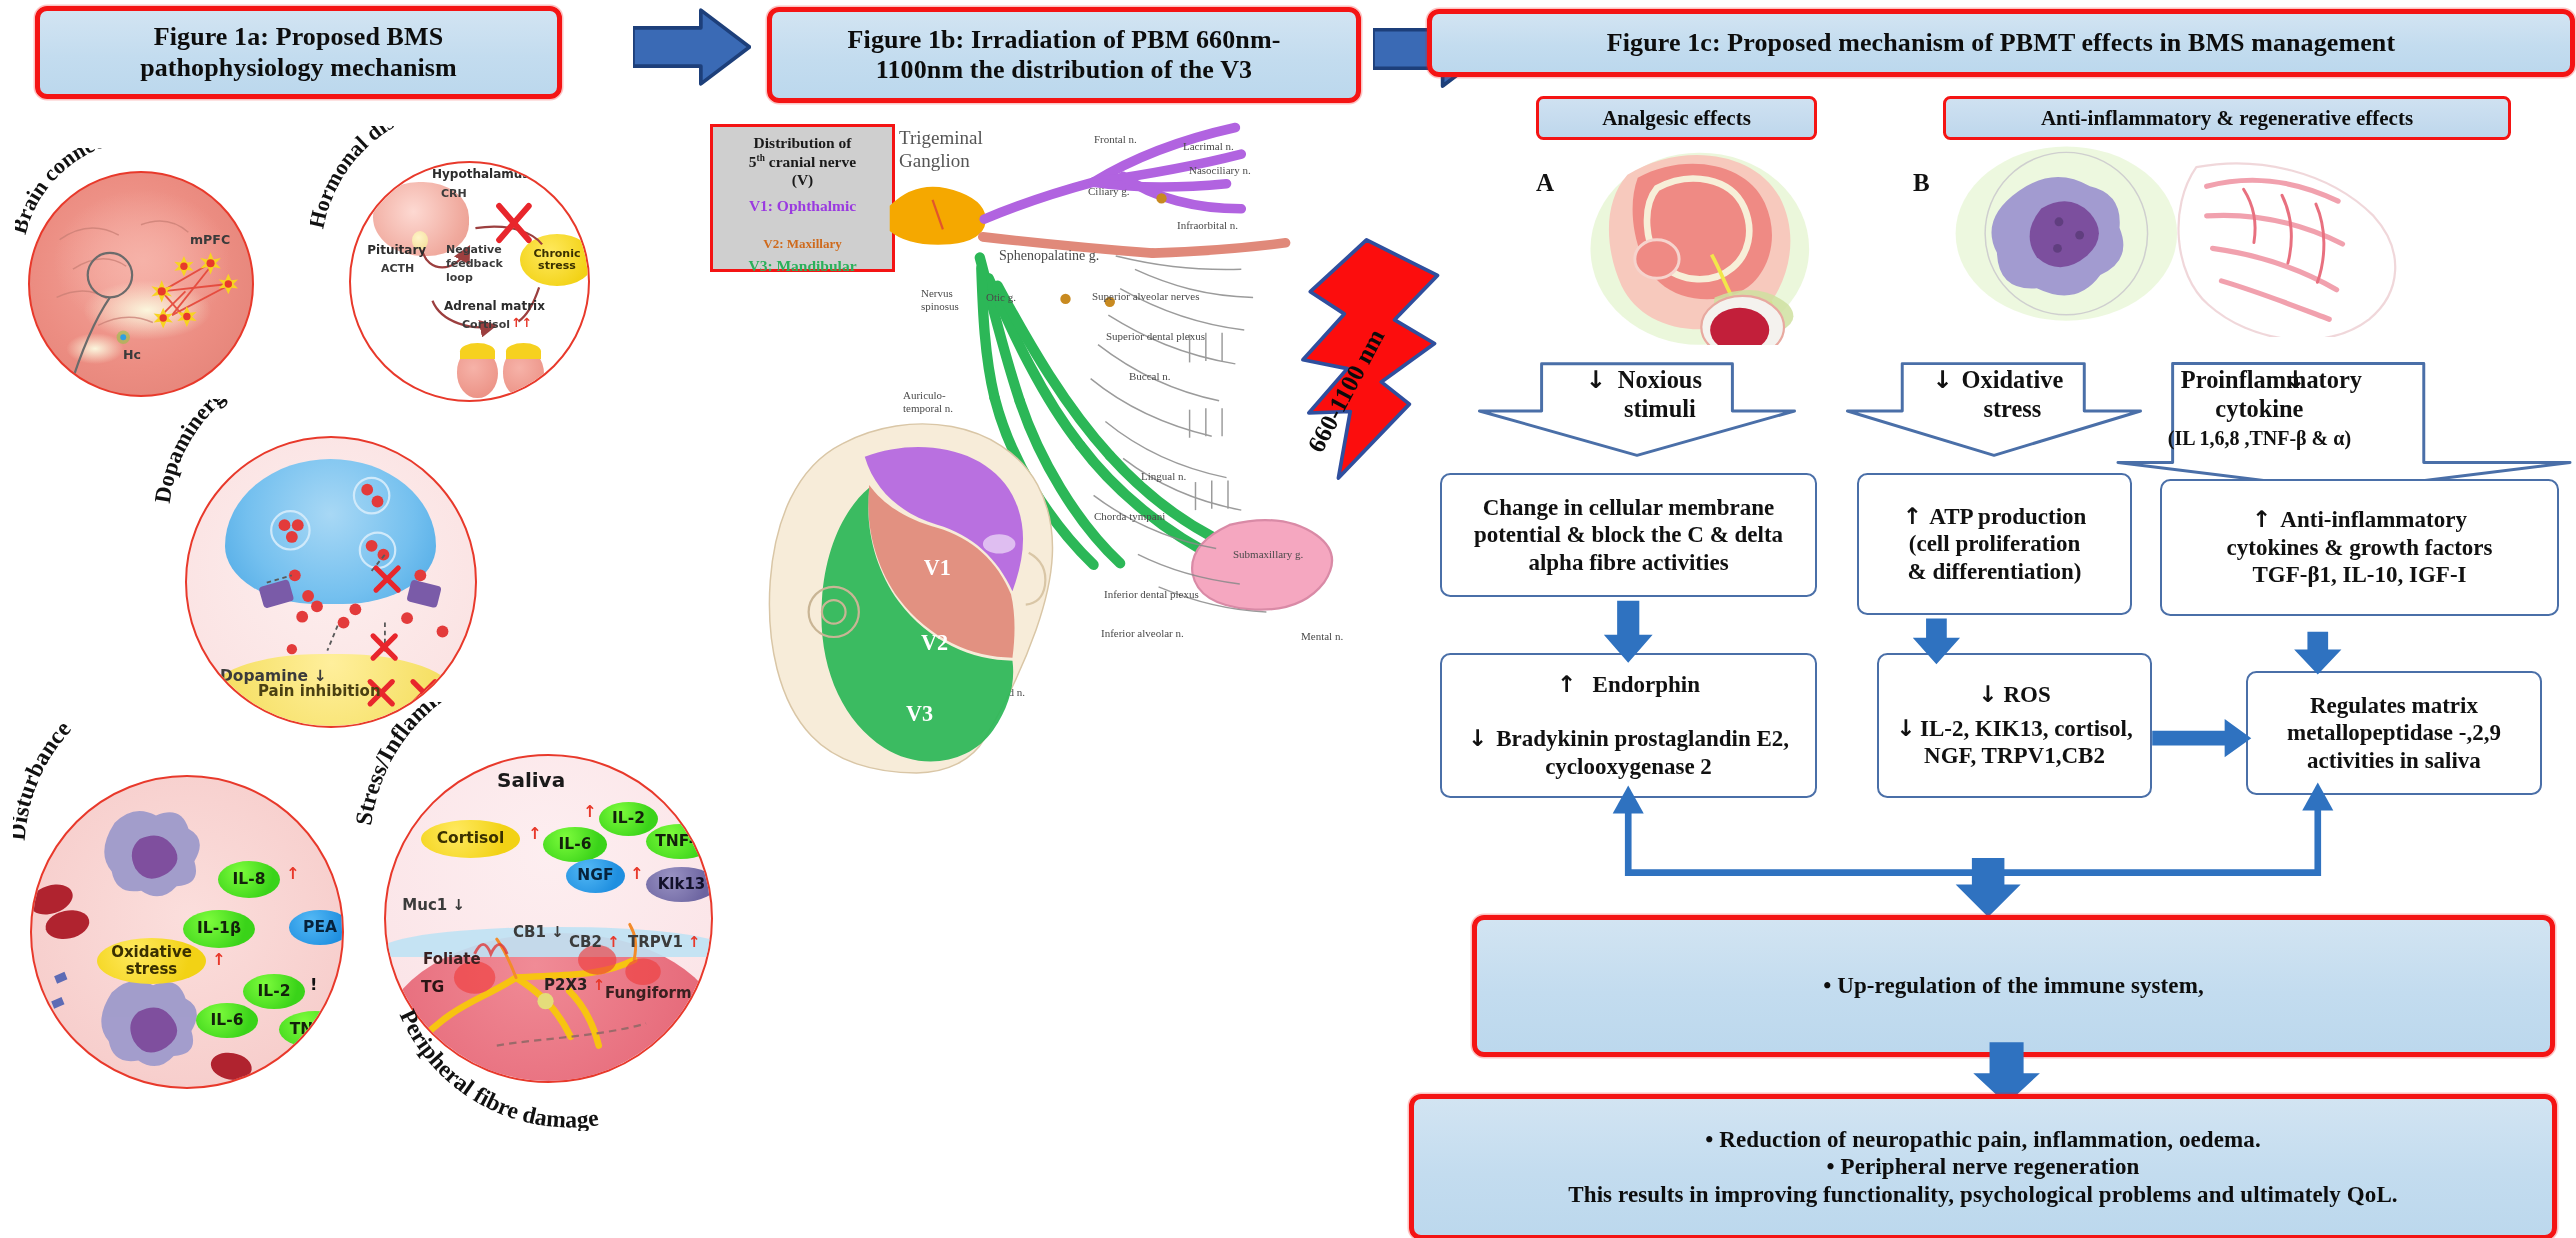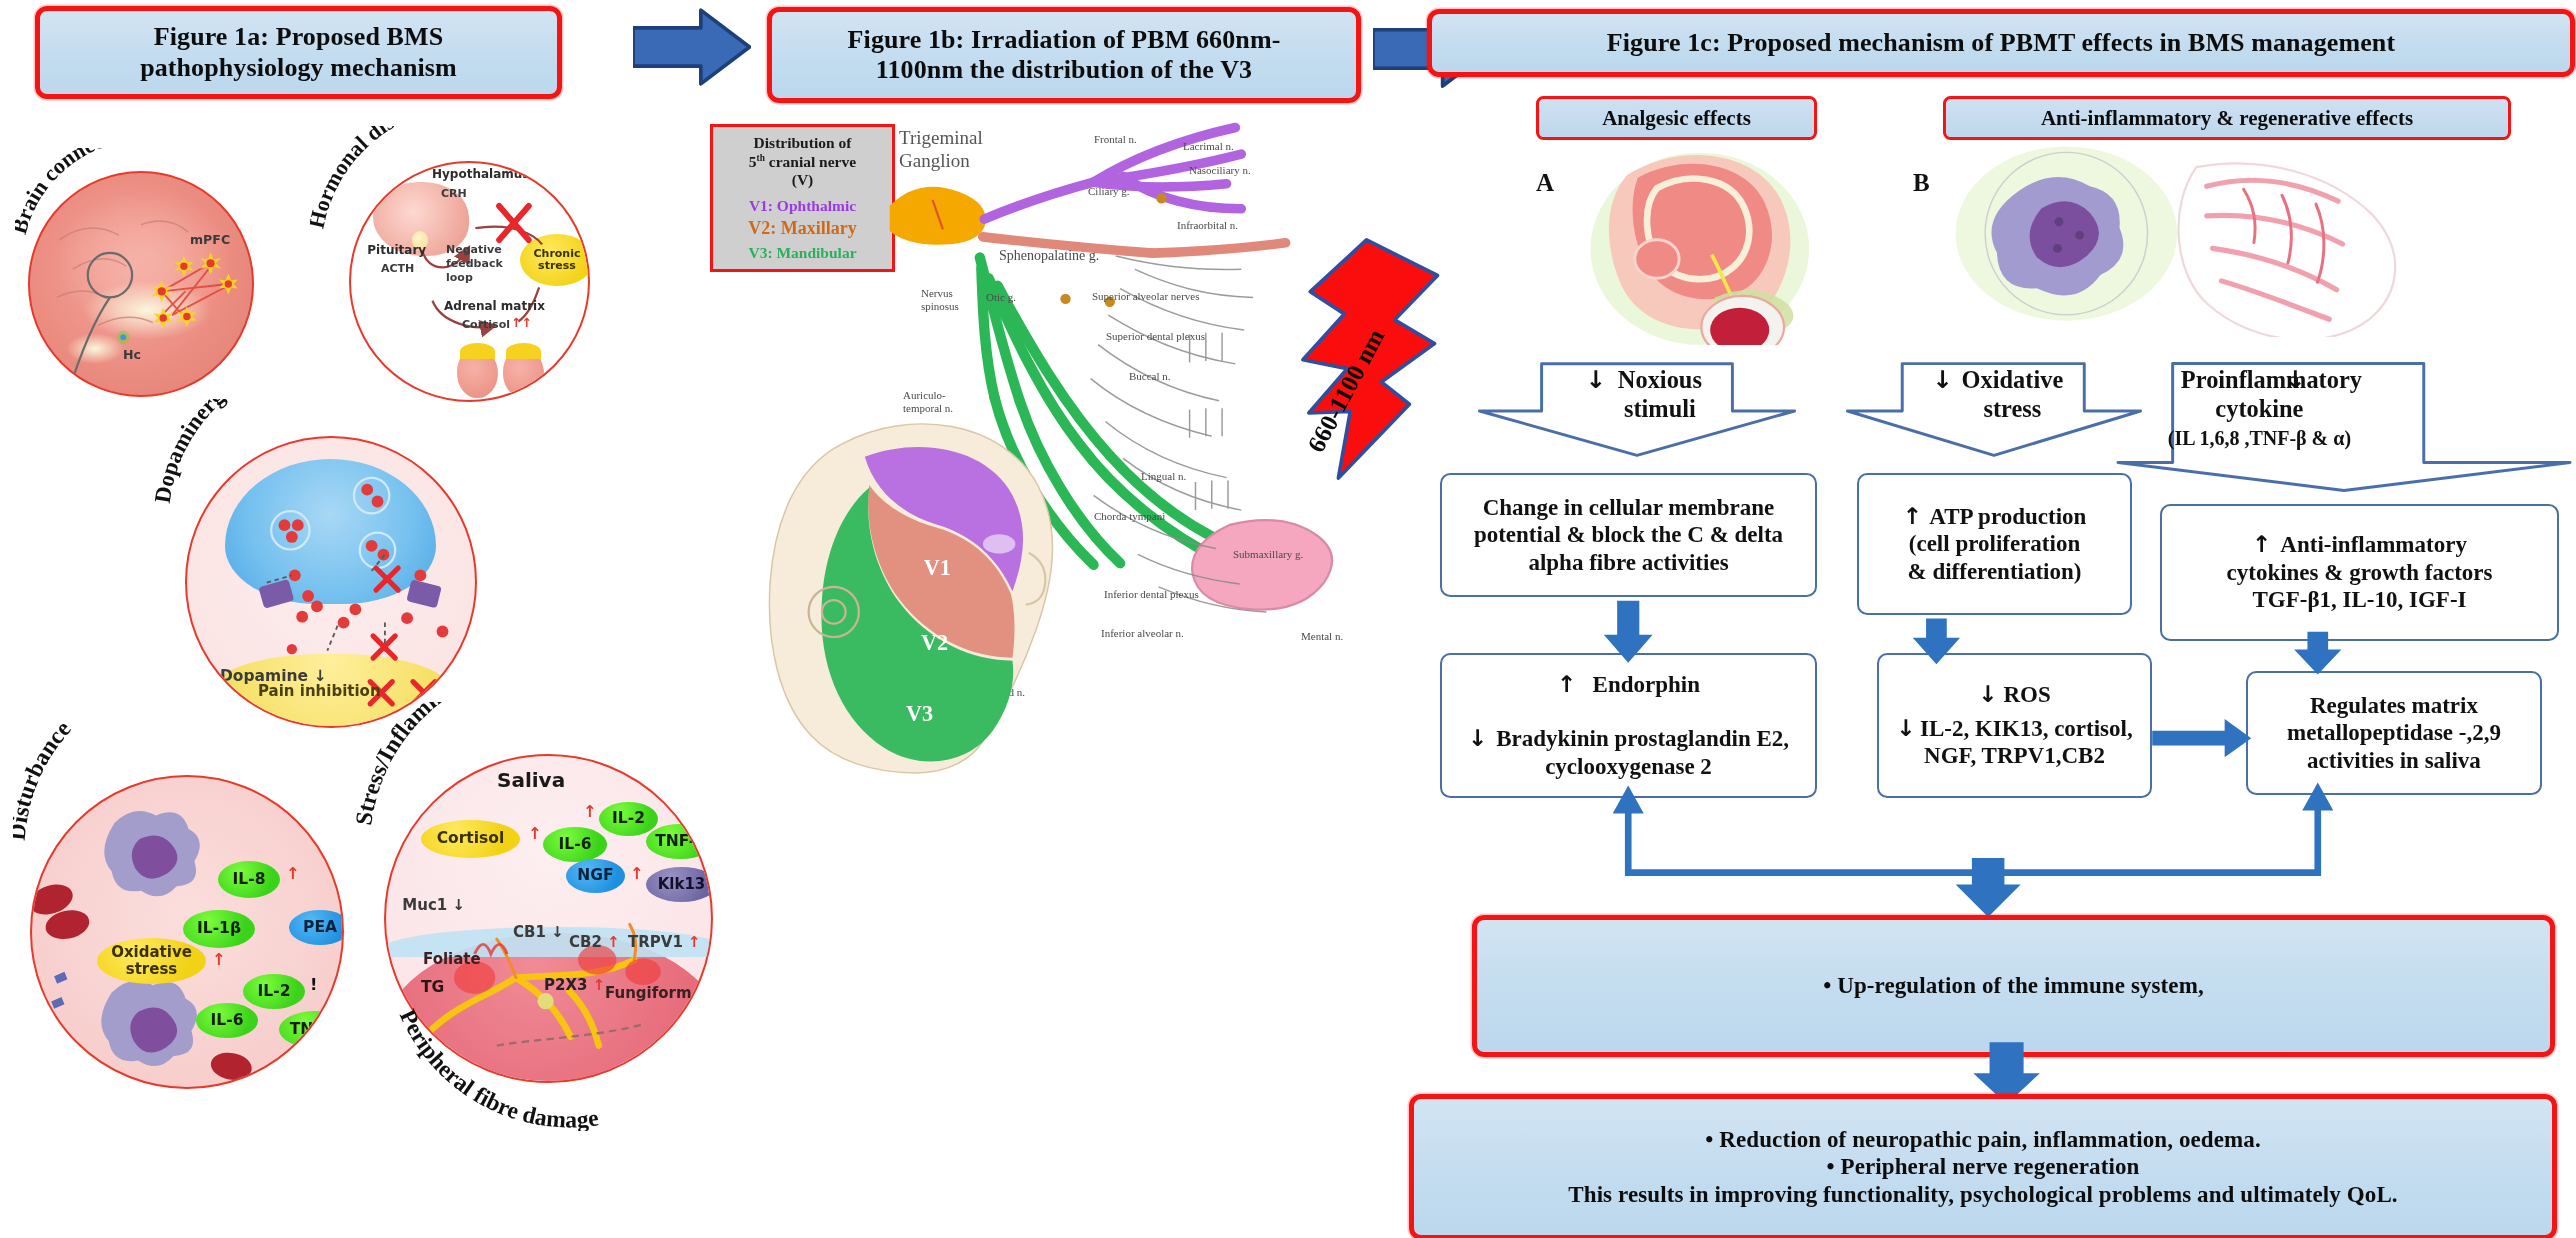--- a/index.html
+++ b/index.html
@@ -434,21 +434,21 @@
   </div>
 </div>
 
 <div class="legendBox" style="left:710px;top:124px;width:185px;height:148px;">
   <div class="t" style="font-size:15.5px;">
     <span>Distribution of</span><br>
     <span>5<sup style="font-size:.6em">th</sup> cranial nerve</span><br>
     <span>(V)</span>
   </div>
   <div class="v1" style="font-size:15.5px;margin-top:7.4px;">V1: Ophthalmic</div>
-  <div class="v2" style="font-size:18px;margin-top:3px;">V2: Maxillary</div>
+  <div class="v2" style="font-size:13px;margin-top:21px;">V2: Maxillary</div>
   <div class="v3" style="font-size:15.5px;margin-top:5.2px;">V3: Mandibular</div>
 </div>
 
 <div class="nervelbl" style="left:899px;top:126px;font-size:19px;line-height:1.22;color:#555;">
   <span>Trigeminal</span><br>
   <span>Ganglion</span>
 </div>
 
 <svg class="abs" style="left:872px;top:111px;width:517px;height:621px;" viewBox="0 0 700 840" width="517" height="621">
 
@@ -666,21 +666,21 @@
 <div class="fbox" style="left:1857px;top:473px;width:275px;height:142px;font-size:23px;">
   <div style="text-align:center;">
     <div style="white-space:nowrap;text-align:center;">
       <span class="arrowUp" style="margin-right:7.4px;">↑</span><span>ATP production</span>
     </div>
     <div>(cell proliferation</div>
     <div>&amp; differentiation)</div>
   </div>
 </div>
 
-<div class="fbox" style="left:2160px;top:504px;width:399px;height:137px;font-size:23px;">
+<div class="fbox" style="left:2160px;top:479px;width:399px;height:137px;font-size:23px;">
   <div style="text-align:center;">
     <div style="white-space:nowrap;">
       <span class="arrowUp" style="margin-right:9px;">↑</span><span>Anti-inflammatory</span>
     </div>
     <div>cytokines &amp; growth factors</div>
     <div>TGF-β1, IL-10, IGF-I</div>
   </div>
 </div>
 
 <div class="fbox" style="left:1440px;top:653px;width:377px;height:145px;font-size:23px;">

